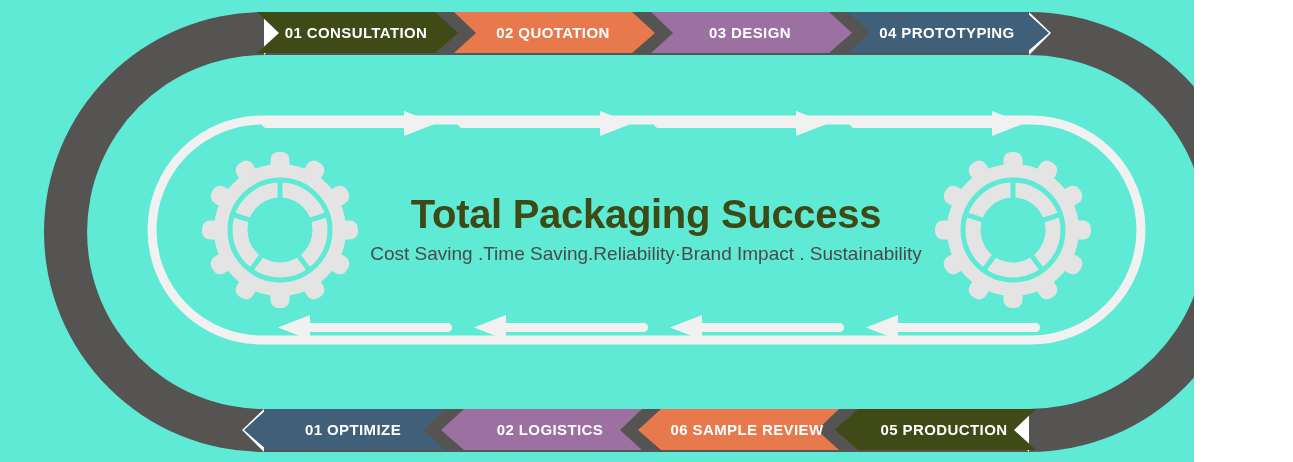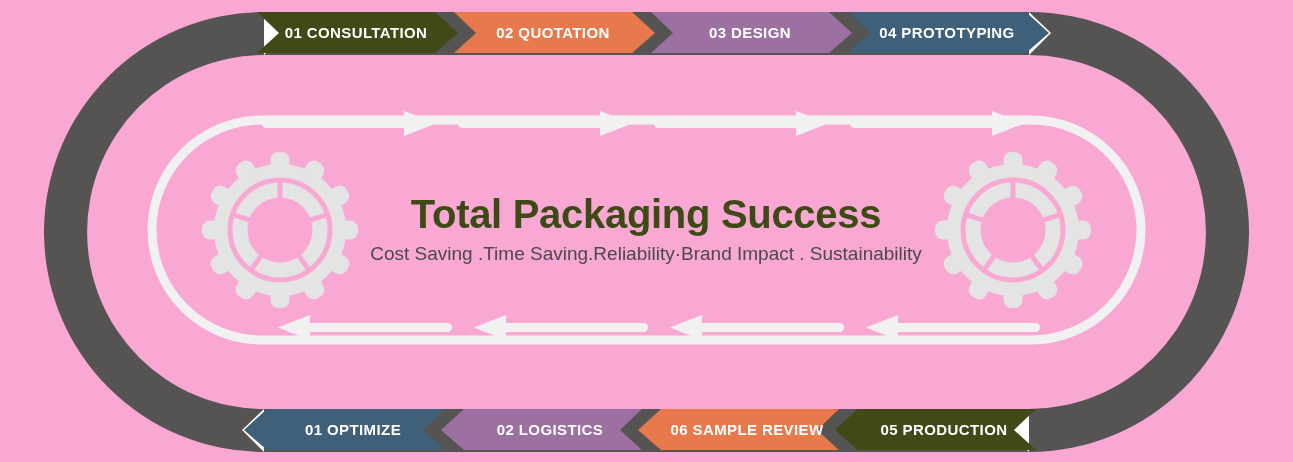--- a/index.html
+++ b/index.html
@@ -5,23 +5,23 @@
   html, body {
     margin: 0;
     padding: 0;
     background: #ffffff;
   }
   body {
     font-family: "Liberation Sans", sans-serif;
   }
   #infographic {
     position: relative;
-    width: 1293px;
+    width: 1194px;
     height: 462px;
-    background: #f9a8d4;
+    background: #5eead4;
     overflow: hidden;
   }
   #svg-stage {
     position: absolute;
     left: 0;
     top: 0;
     width: 1293px;
     height: 462px;
   }
   .chev-label {

